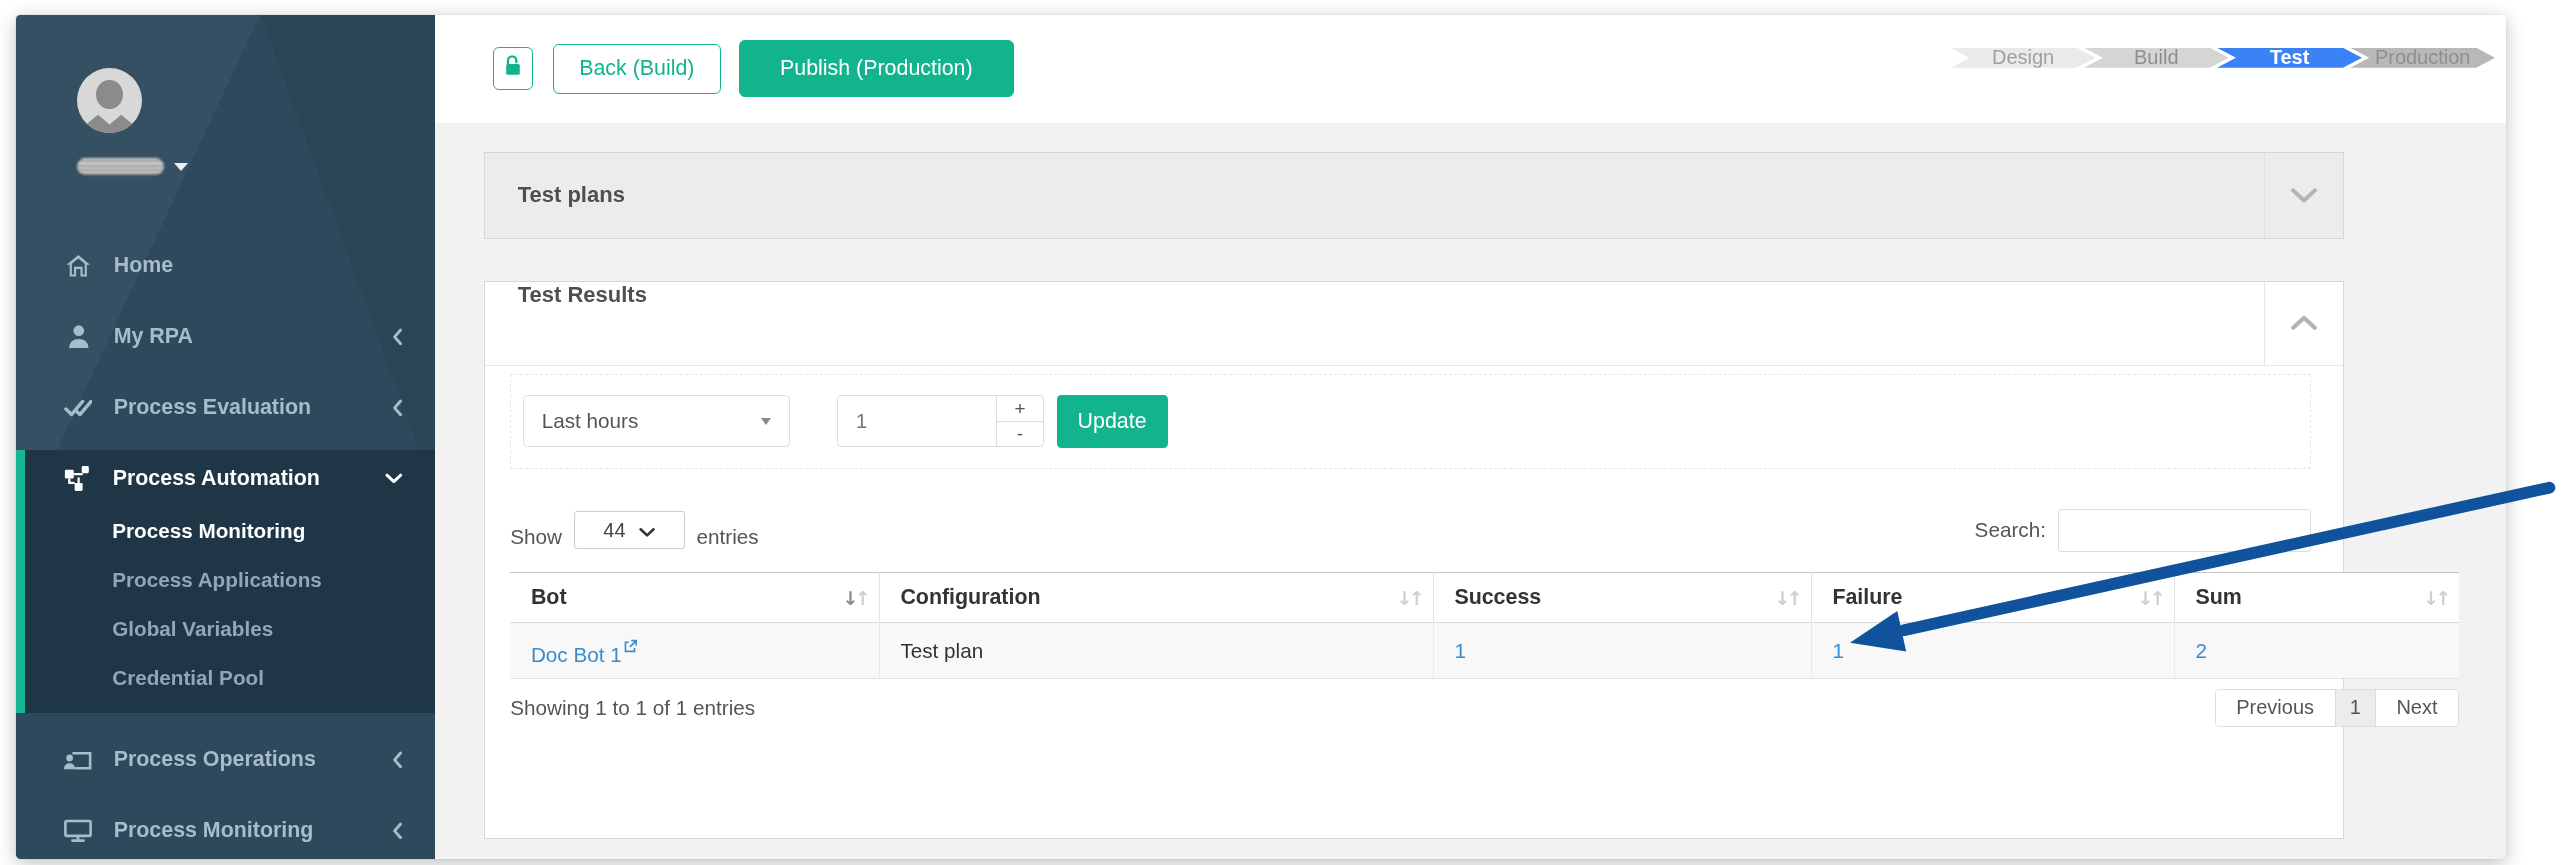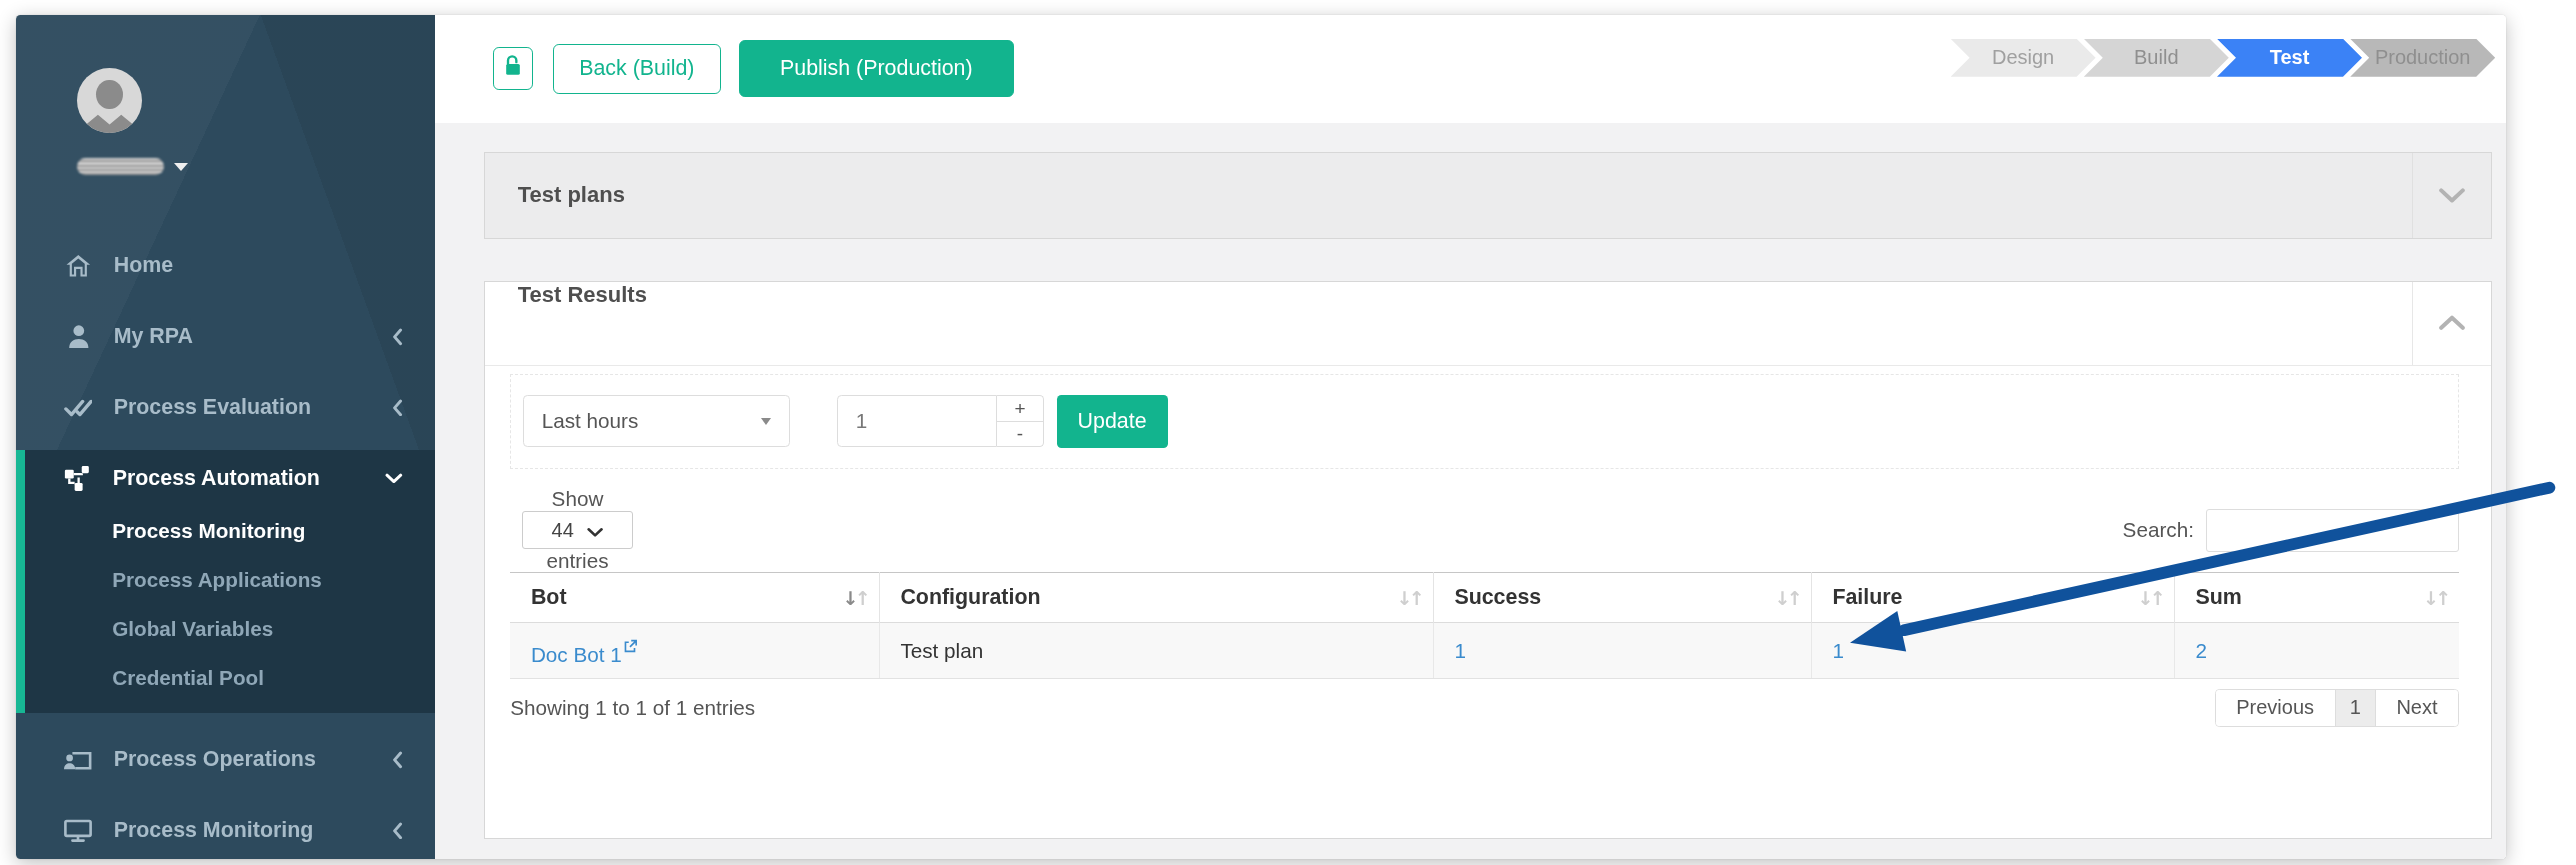--- a/index.html
+++ b/index.html
@@ -44,32 +44,32 @@
   
   .main { flex:1 1 auto; display:flex; flex-direction:column; background:#fff; min-width:0; }
   .topbar { height:108px; background:#fff; display:flex; align-items:center;
             padding-left:58px; padding-right:11px; flex:0 0 108px; }
   .btn { border-radius:5.9px; font-size:21.4px; display:flex; align-items:center; justify-content:center; cursor:pointer; }
   .btn-lock { width:40px; height:43px; background:#fff; border:1.5px solid #12b48e; color:#12b48e; }
   .btn-outline { height:50px; padding:0 25px; background:#fff; border:1.5px solid #12b48e; color:#12b48e; margin-left:20px; }
   .btn-fill { height:57px; padding:0 40px; background:#12b48e; border:1.5px solid #12b48e; color:#fff; margin-left:18.5px; }
 
   .stages { margin-left:auto; display:flex; margin-bottom:22px; }
-  .stage { width:145px; height:38px; display:flex; align-items:center; justify-content:center;
+  .stage { width:145px; height:20px; display:flex; align-items:center; justify-content:center;
            font-size:20px; margin-left:-11.8px;
            clip-path:polygon(0 0, calc(100% - 19px) 0, 100% 50%, calc(100% - 19px) 100%, 0 100%, 19px 50%); }
   .stage-0 { background:#eaeaea; color:#a0a0a0; margin-left:0; }
   .stage-1 { background:#d5d5d5; color:#8f8f8f; }
   .stage-2 { background:#3b82f6; color:#ffffff; font-weight:700; }
   .stage-3 { background:#b8b8b8; color:#8f8f8f; }
 
   .content { flex:1 1 auto; background:#f2f2f3; padding:29px 15.5px 0 49px; }
 
   
-  .panel { position:relative; width:2008px; border:1.5px solid #d7d7d7; }
+  .panel { position:relative; width:1860px; border:1.5px solid #d7d7d7; }
   .panel-gray { height:87px; background:#ececed; display:flex; align-items:center; margin-bottom:42px; }
   .panel-title { font-size:22px; font-weight:700; color:#4f4f4f; padding-left:32.5px; }
   .panel-toggle { position:absolute; right:0; top:0; bottom:0; width:79px; border-left:1.5px solid #e0e0e0;
                   display:flex; align-items:center; justify-content:center; color:#b3b3b3; cursor:pointer; }
   .panel-white { height:558px; background:#ffffff; }
   .tr-header { height:84px; position:relative; display:flex; align-items:flex-start; border-bottom:1.5px solid #e9e9e9; }
   .tr-header .panel-toggle { border-left:1.5px solid #e7e7e7; }
   .tr-body { padding:8.1px 32.5px 0 25px; }
 
   
@@ -83,21 +83,21 @@
   .stepper { display:flex; flex-direction:column; width:47px; height:52px; }
   .step-btn { flex:1; background:#fff; border:1.5px solid #ddd; font-size:19px; color:#555;
               display:flex; align-items:center; justify-content:center; cursor:pointer; }
   .step-plus { border-radius:0 4.4px 0 0; border-left:none; }
   .step-minus { border-radius:0 0 4.4px 0; border-top:none; border-left:none; }
   .btn-update { height:53px; width:111px; background:#12b48e; color:#fff; border:none; border-radius:4.4px;
                 font-size:21.4px; margin-left:12.6px; }
 
   
   .dt-controls { margin-top:41px; display:flex; align-items:center; height:41px; }
-  .dt-length { display:flex; align-items:center; font-size:20.7px; color:#555;flex-direction:column; }
+  .dt-length { display:flex; align-items:flex-end; font-size:20.7px; color:#555; }
   .mini-select { width:111px; height:38px; border:1.5px solid #ccc; border-radius:3px; background:#fff; margin:0 11.8px;
                  display:flex; align-items:center; justify-content:center; gap:13.3px; font-size:20px; color:#444; cursor:pointer; }
   .dt-search { margin-left:auto; display:flex; align-items:center; font-size:20.7px; color:#555; }
   .search-input { width:253px; height:43px; border:1.5px solid #ddd; border-radius:3px; margin-left:11.8px;
                   font-size:20.7px; padding:0 11.8px; outline:none; background:#fff; }
 
   
   table.dt { width:1949px; margin-top:21.4px; border-collapse:collapse; table-layout:fixed; }
   table.dt thead tr { border-top:1.5px solid #c6c6c6; border-bottom:1.5px solid #dcdcdc; }
   table.dt th { height:50px; text-align:left; font-size:21.4px; font-weight:700; color:#333;

